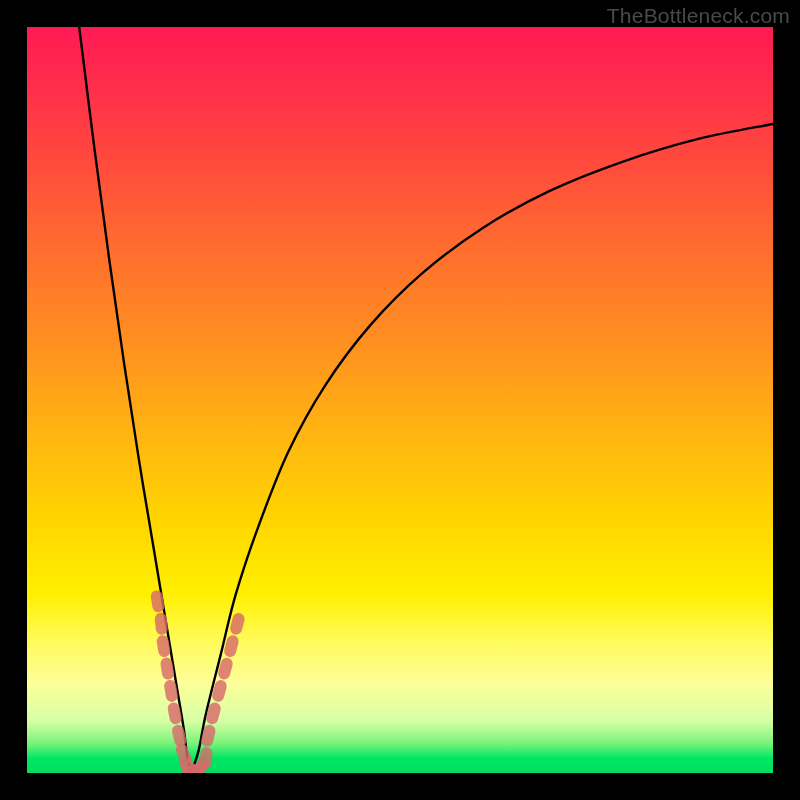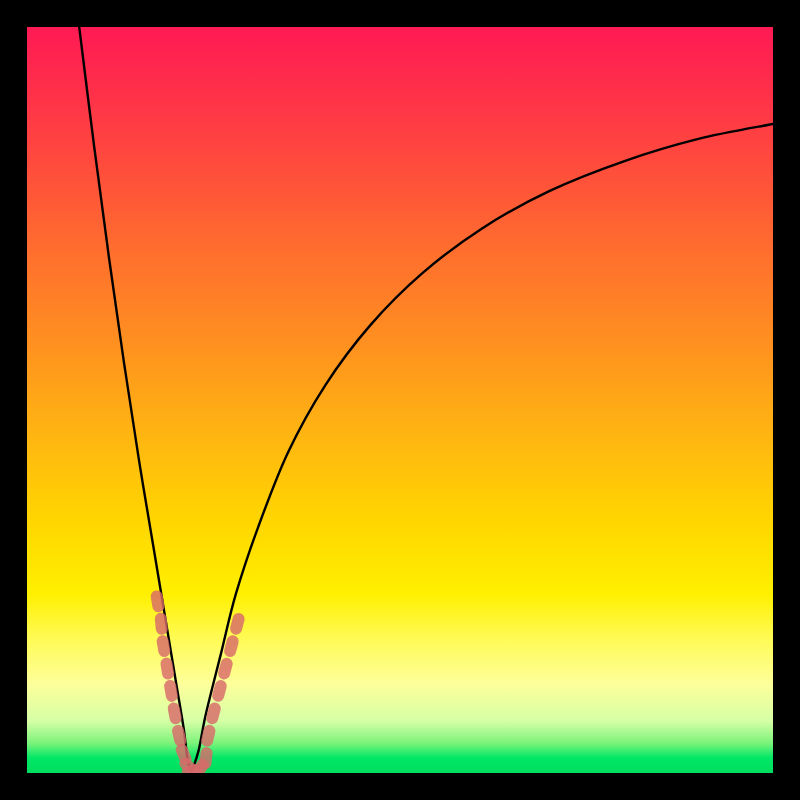--- a/index.html
+++ b/index.html
@@ -88,13 +88,14 @@
           <rect x="170.28" y="702.70" width="22" height="12" rx="6" ry="6" class="marker" transform="rotate(-76.9 181.28 708.70)"></rect>
           <rect x="175.50" y="680.32" width="22" height="12" rx="6" ry="6" class="marker" transform="rotate(-75.1 186.50 686.32)"></rect>
           <rect x="181.47" y="657.94" width="22" height="12" rx="6" ry="6" class="marker" transform="rotate(-75.1 192.47 663.94)"></rect>
           <rect x="187.44" y="635.56" width="22" height="12" rx="6" ry="6" class="marker" transform="rotate(-75.1 198.44 641.56)"></rect>
           <rect x="193.40" y="613.18" width="22" height="12" rx="6" ry="6" class="marker" transform="rotate(-75.1 204.40 619.18)"></rect>
           <rect x="199.37" y="590.80" width="22" height="12" rx="6" ry="6" class="marker" transform="rotate(-75.1 210.37 596.80)"></rect>
         </g>
     </svg>
   </div>
 
+  <div class="watermark">TheBottleneck.com</div>
 </div>
 
 </body></html>

